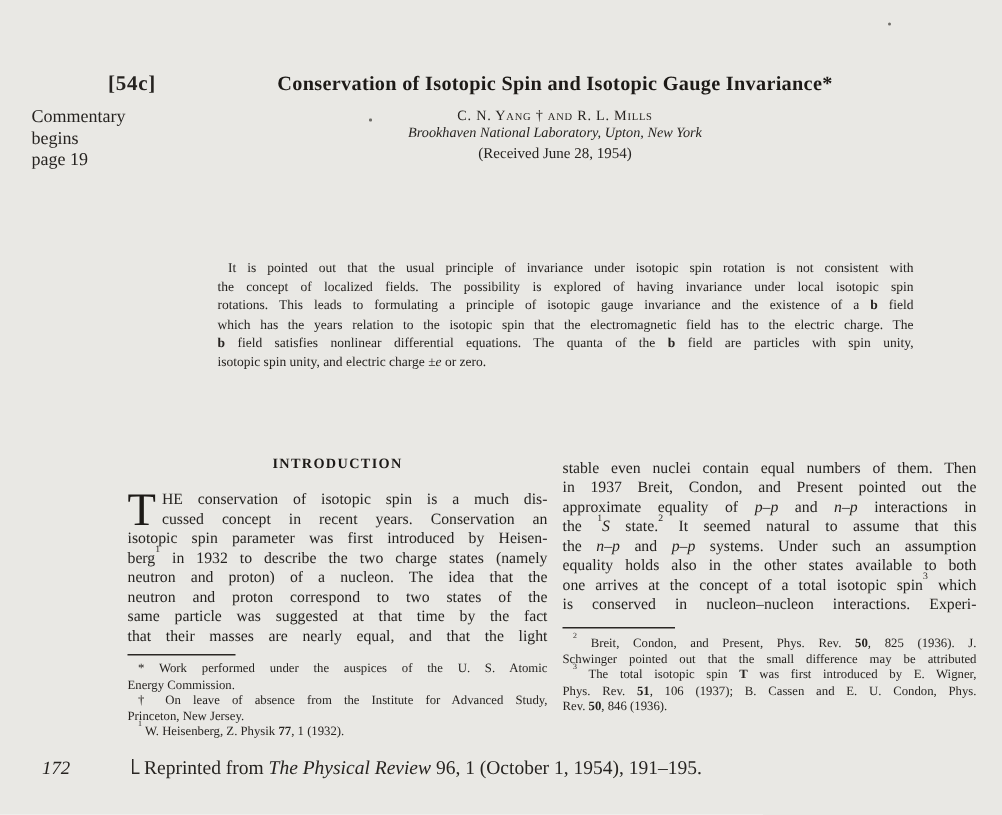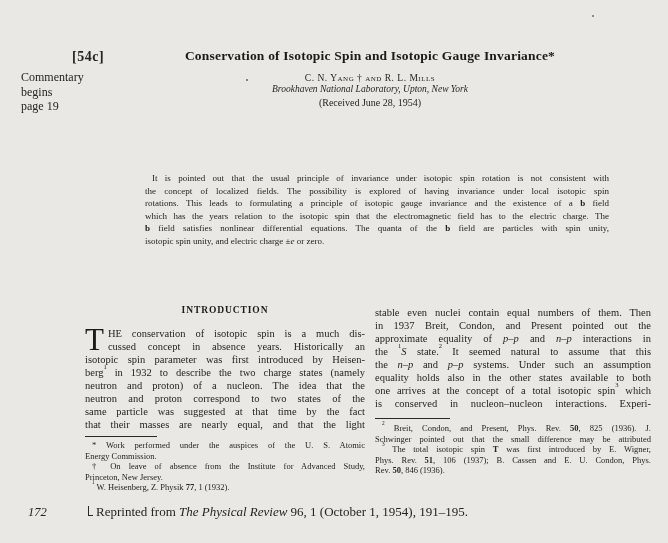--- a/index.html
+++ b/index.html
@@ -72,21 +72,21 @@
       <div class="tl j">which has the years relation to the isotopic spin that the electromagnetic field has to the electric charge. The</div>
       <div class="tl j"><b>b</b> field satisfies nonlinear differential equations. The quanta of the <b>b</b> field are particles with spin unity,</div>
       <div class="tl">isotopic spin unity, and electric charge ±<i>e</i> or zero.</div>
     </div>
 
   <div class="col-left">
     <div class="sec-head">INTRODUCTION</div>
     <div class="para">
       <span class="dropcap">T</span>
     <div class="tl j">HE conservation of isotopic spin is a much dis-</div>
-        <div class="tl j">cussed concept in absence years. Historically an</div>
+        <div class="tl j">cussed concept in recent years. Conservation an</div>
         <div class="tl j">isotopic spin parameter was first introduced by Heisen-</div>
         <div class="tl j">berg<sup>1</sup> in 1932 to describe the two charge states (namely</div>
         <div class="tl j">neutron and proton) of a nucleon. The idea that the</div>
         <div class="tl j">neutron and proton correspond to two states of the</div>
         <div class="tl j">same particle was suggested at that time by the fact</div>
         <div class="tl j">that their masses are nearly equal, and that the light</div>
       </div>
     <hr class="fn-rule">
     <div class="fns">
         <div class="tl j ind">* Work performed under the auspices of the U. S. Atomic</div>

